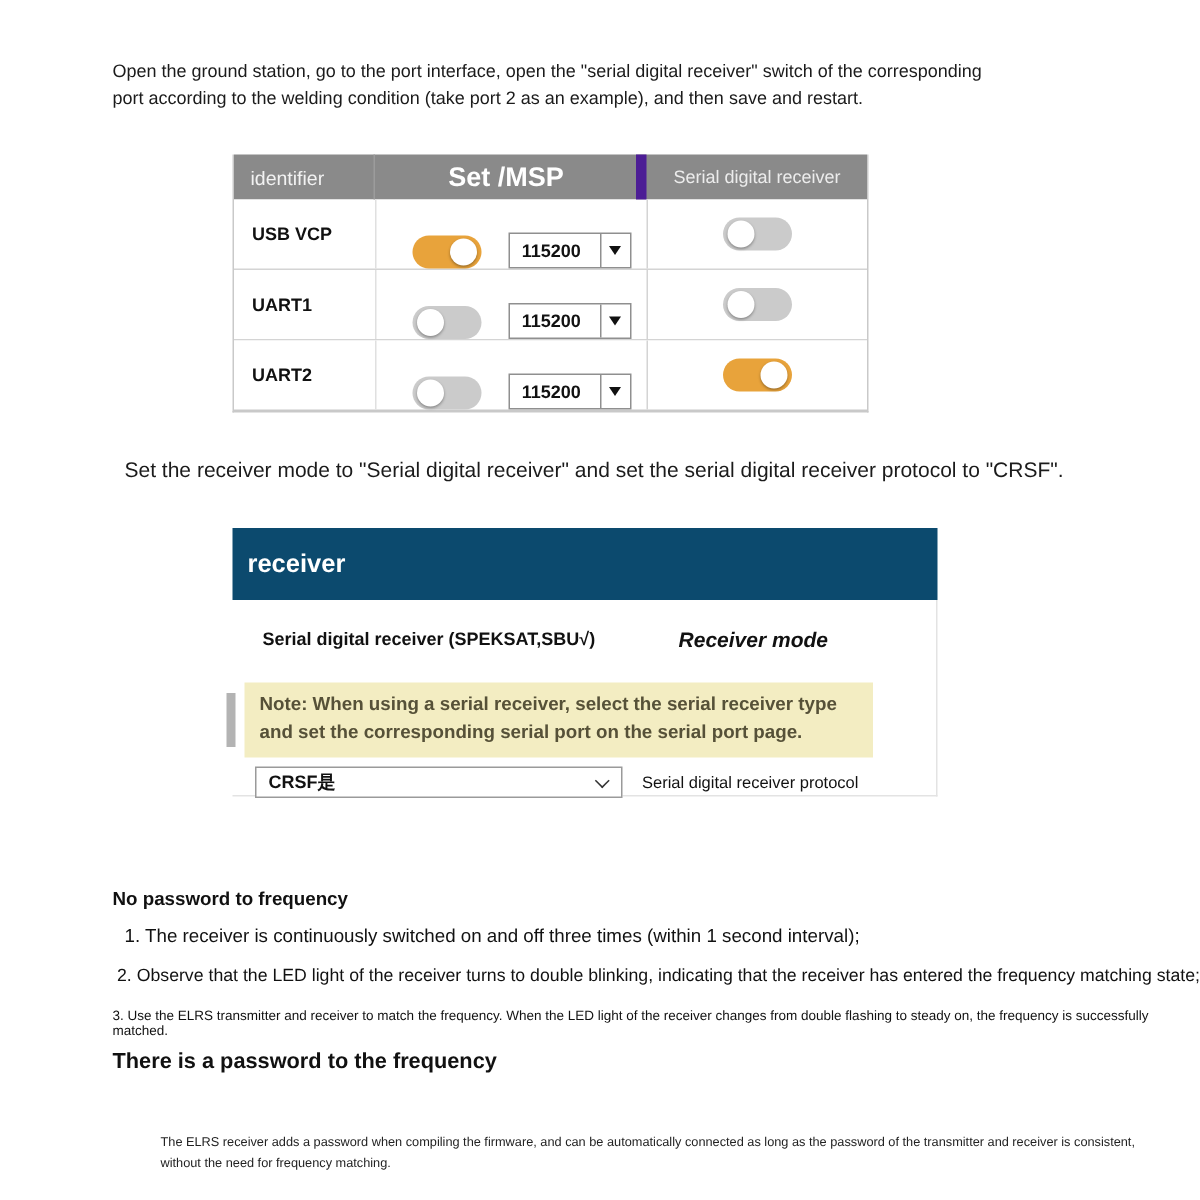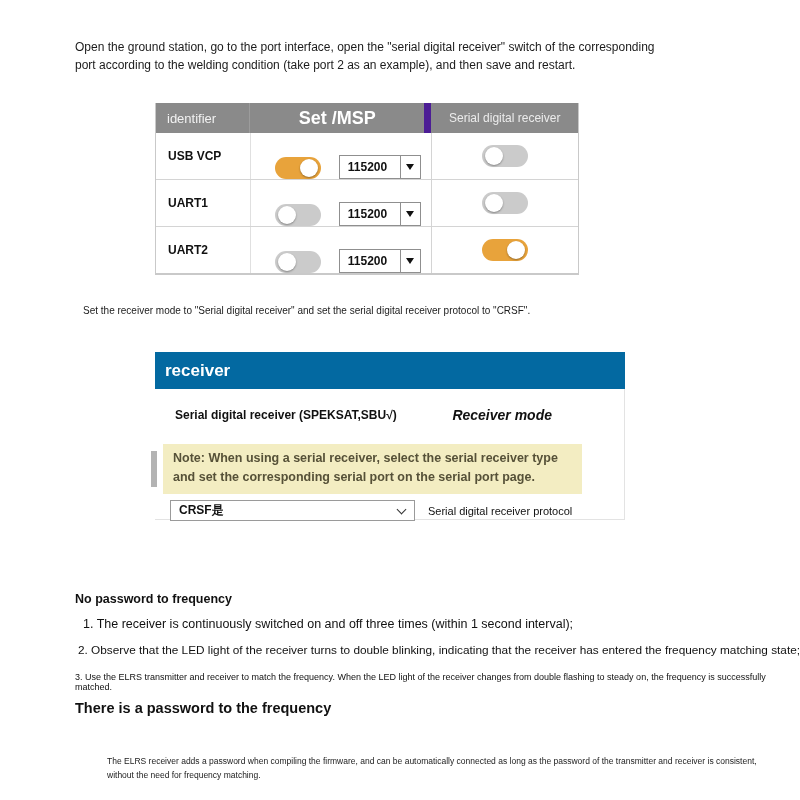--- a/index.html
+++ b/index.html
@@ -30,25 +30,25 @@
   .toggle.off { background:#cbcbcb; }
   .toggle.off .knob { left:3px; }
 
   
   .baud { display:flex; align-items:stretch; width:82px; height:24px; border:1px solid #8f8f8f; background:#fff; cursor:pointer; }
   .baud .val { flex:1; display:flex; align-items:center; padding-left:8px; font-size:12px; font-weight:600; color:#111; }
   .baud .arrow-box { width:20px; border-left:1px solid #8f8f8f; display:flex; align-items:center; justify-content:center; }
   .tri { width:0; height:0; border-left:4px solid transparent; border-right:4px solid transparent; border-top:6px solid #111; }
 
   
-  .mid-text { position:absolute; left:83px; top:305px; font-size:10px; color:#1b1b1b; }
+  .mid-text { position:absolute; left:83px; top:305px; font-size:14px; color:#1b1b1b; }
 
   
   .rx-panel { position:absolute; left:155px; top:352px; width:470px; }
-  .rx-header { height:37px; background:#0369a1; color:#fff; font-size:17px; font-weight:bold; display:flex; align-items:center; padding-left:10px; }
+  .rx-header { height:48px; background:#0c4a6e; color:#fff; font-size:17px; font-weight:bold; display:flex; align-items:center; padding-left:10px; }
   .rx-body { position:relative; background:#fff; height:131px; border-right:1px solid #e3e3e3; border-bottom:1px solid #e3e3e3; }
   .rx-mode-row { position:absolute; left:20px; right:14px; top:18px; display:flex; align-items:center; }
   .rx-mode-value { font-size:12px; font-weight:bold; color:#111; }
   .rx-mode-label { margin-left:auto; margin-right:58px; font-size:14px; font-weight:bold; color:#111;font-style:italic; }
   .rx-note { position:absolute; left:8px; top:55px; width:419px; background:#F3EDC2; color:#565138; font-size:12.5px; font-weight:bold; line-height:1.55; padding:5px 10px 6px 10px; }
   .rx-side-bar { position:absolute; left:-4px; top:62px; width:6px; height:36px; background:#b3b3b3; }
   .rx-proto-row { position:absolute; left:15px; right:10px; top:111px; display:flex; align-items:center; }
   .rx-select { position:relative; width:245px; height:21px; border:1px solid #9a9a9a; background:#fff; display:flex; align-items:center; padding-left:8px; font-size:12px; font-weight:bold; color:#111; cursor:pointer; }
   .chev { position:absolute; right:9px; top:5px; width:7px; height:7px; border-right:1.5px solid #333; border-bottom:1.5px solid #333; transform:rotate(45deg); }
   .rx-proto-label { margin-left:13px; font-size:11px; color:#111; }

